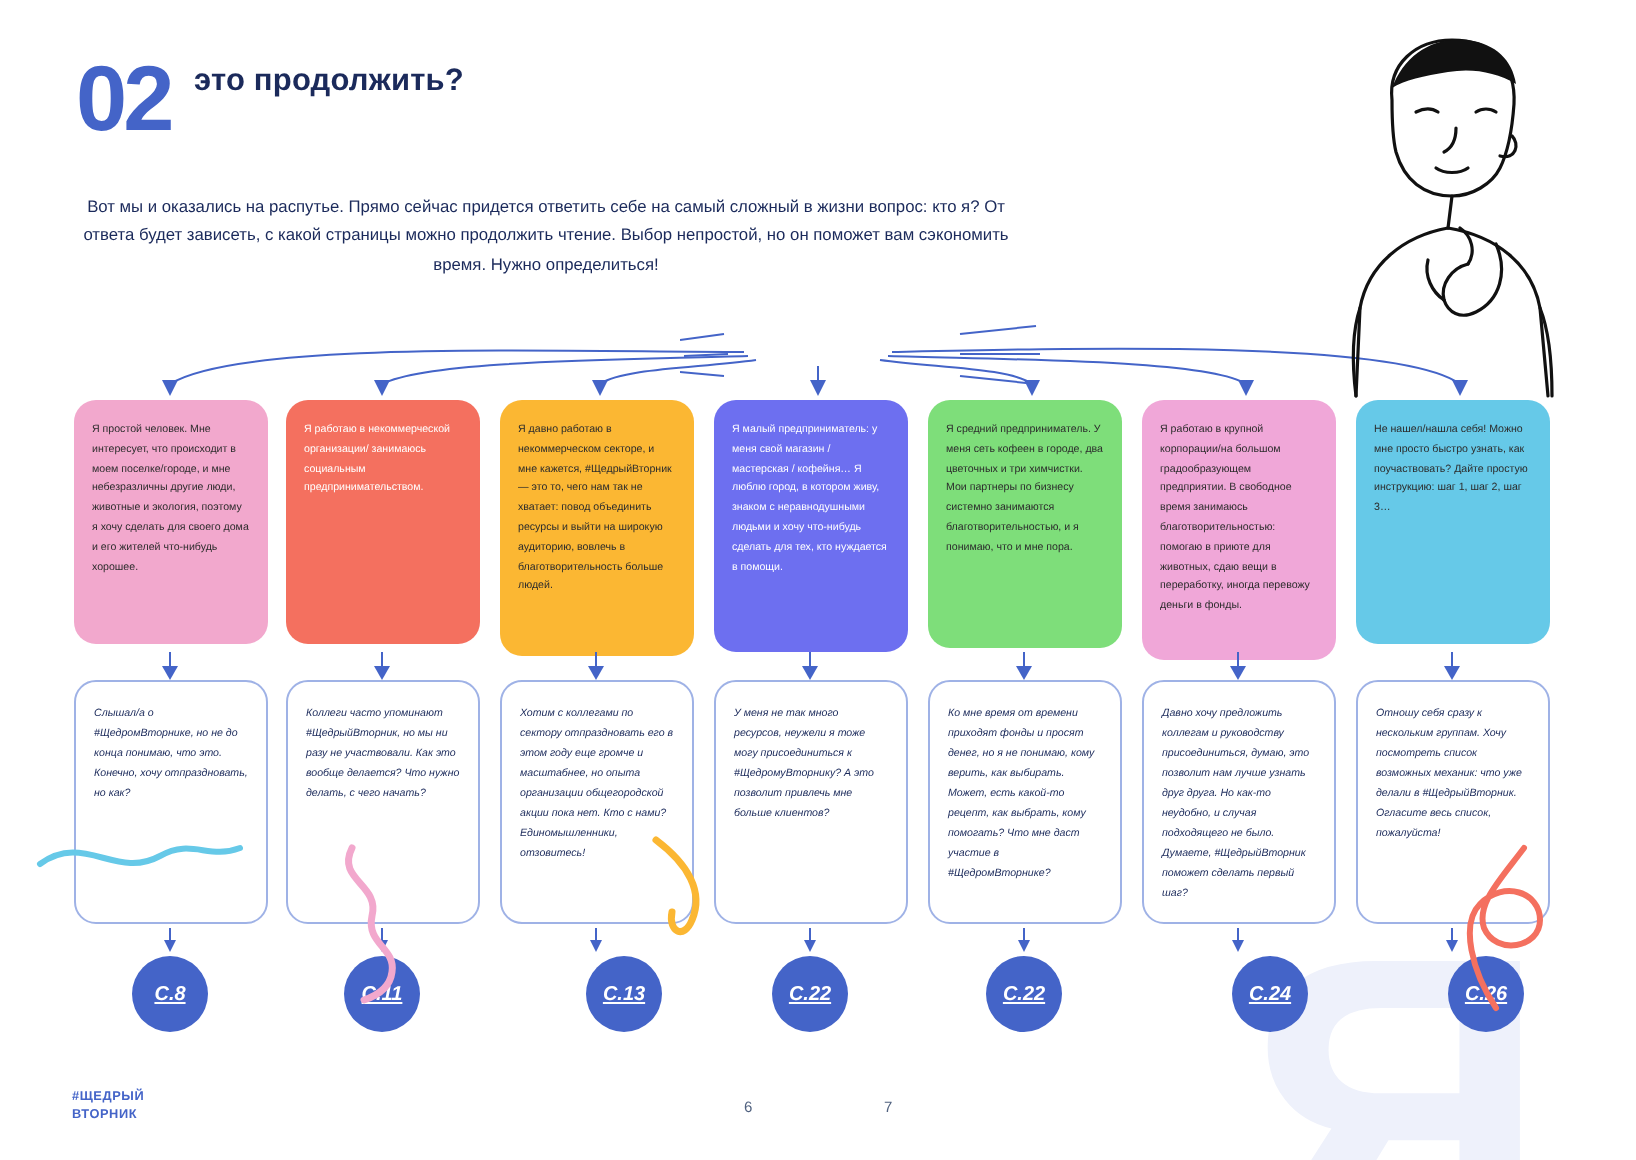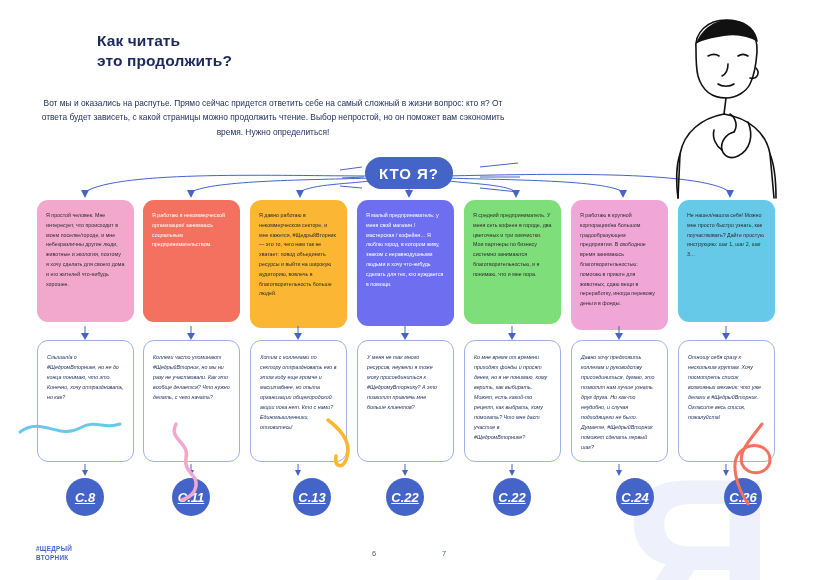--- a/index.html
+++ b/index.html
@@ -74,21 +74,21 @@
     font-size: 5.3px; line-height: 1.88;
     font-style: italic; color: #1b2a5b;
   }
 
   
   .circles { position: absolute; left: 0; top: 478px; width: 818px; }
   .circle {
     position: absolute; top: 0;
     width: 38px; height: 38px; border-radius: 50%;
     background: #4464c8; color: #ffffff;
-    font-size: 13px; font-weight: bold; font-style: italic;
+    font-size: 10px; font-weight: bold; font-style: italic;
     display: flex; align-items: center; justify-content: center;
     text-decoration: underline;
   }
 
   
   .logo {
     position: absolute; left: 36px; bottom: 18px;
     font-size: 6.4px; font-weight: bold; color: #4464c8;
     line-height: 1.3; letter-spacing: .3px;
   }
@@ -99,37 +99,36 @@
   .person { position: absolute; right: 18px; top: 14px; }
   .doodles { position: absolute; left: 0; top: 0; }
 </style>
 </head>
 <body>
 
 <div id="page">
 
   <div class="watermark">Я</div>
 
+  <div class="chapter-num">02</div>
   <div class="chapter-title">
-    <div>Как читать</div>
     <div>это продолжить?</div>
   </div>
   <div class="intro">Вот мы и оказались на распутье. Прямо сейчас придется ответить себе на самый сложный в жизни вопрос: кто я? От ответа будет зависеть, с какой страницы можно продолжить чтение. Выбор непростой, но он поможет вам сэкономить время. Нужно определиться!</div>
 
   <svg class="bubble-lines" width="180" height="50">
     <g stroke="#4464c8" stroke-width="1" fill="none">
       <line x1="0" y1="20" x2="22" y2="17"></line>
       <line x1="2" y1="28" x2="24" y2="27"></line>
       <line x1="0" y1="36" x2="22" y2="38"></line>
       <line x1="140" y1="17" x2="178" y2="13"></line>
       <line x1="140" y1="27" x2="180" y2="27"></line>
       <line x1="140" y1="38" x2="178" y2="42"></line>
     </g>
   </svg>
-  <div class="bubble">КТО Я?</div>
 
   <svg class="arrows" width="818" height="205">
     <g stroke="#4464c8" stroke-width="1" fill="none">
       <path d="M372,176 C280,176 120,170 85,192"></path>
       <path d="M374,178 C310,180 215,180 191,192"></path>
       <path d="M378,180 C350,184 312,184 300,192"></path>
       <path d="M409,183 L409,192"></path>
       <path d="M440,180 C470,184 505,184 516,192"></path>
       <path d="M444,178 C510,180 605,180 623,192"></path>
       <path d="M446,176 C540,174 700,170 730,192"></path>

